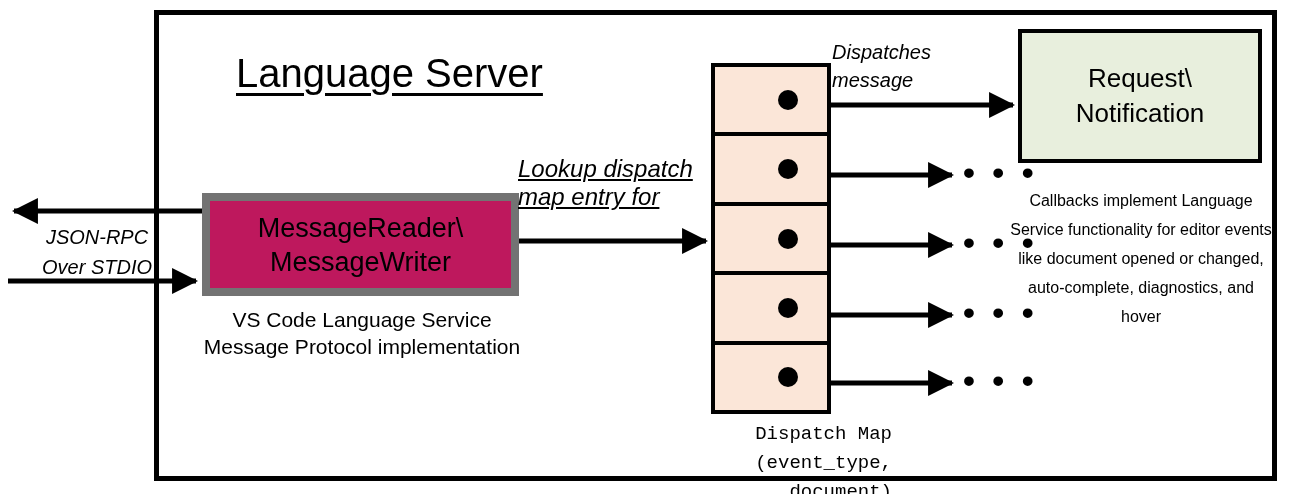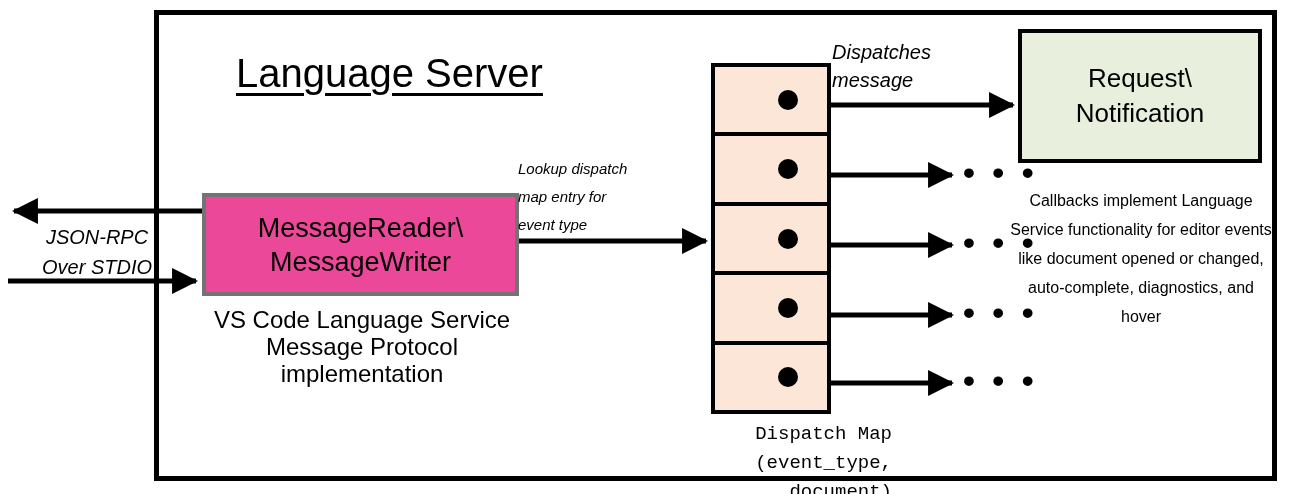--- a/index.html
+++ b/index.html
@@ -45,37 +45,37 @@
     text-decoration-thickness: 3px;
     color: #000000;
   }
 
   
   #message-rw-box {
     left: 202px;
     top: 193px;
     width: 317px;
     height: 103px;
-    background: #ec4899;
-    border: 4px solid #737373;
+    background: #be185d;
+    border: 8px solid #737373;
     box-sizing: border-box;
     display: flex;
     flex-direction: column;
     align-items: center;
     justify-content: center;
     font-size: 27px;
     line-height: 34px;
     text-align: center;
   }
   #message-rw-caption {
     left: 192px;
     top: 306px;
     width: 340px;
     text-align: center;
-    font-size: 24px;
+    font-size: 21px;
     line-height: 27px;
   }
 
   
   #dispatch-map {
     left: 711px;
     top: 63px;
     width: 120px;
     height: 351px;
     box-sizing: border-box;
@@ -147,21 +147,22 @@
     top: 222px;
     width: 150px;
     font-size: 20px;
     line-height: 30px;
     text-align: center;
   }
   #label-lookup {
     left: 518px;
     top: 155px;
     width: 184px;
-    font-size: 15px;
+    font-size: 24px;
+    text-decoration: underline;
   }
   #label-dispatches {
     left: 832px;
     top: 38px;
     width: 160px;
     font-size: 20px;
   }
 
   
   #wires {
@@ -258,21 +259,20 @@
   <div class="abs" id="callback-caption">Callbacks implement Language Service functionality for editor events like document opened or changed, auto-complete, diagnostics, and hover</div>
 
   <div class="abs edge-label" id="label-jsonrpc">
     <div>JSON-RPC</div>
     <div>Over STDIO</div>
   </div>
 
   <div class="abs edge-label" id="label-lookup">
     <div>Lookup dispatch</div>
     <div>map entry for</div>
-    <div>event type</div>
   </div>
 
   <div class="abs edge-label" id="label-dispatches">
     <div>Dispatches</div>
     <div>message</div>
   </div>
 
 </div>
 
 </body></html>

